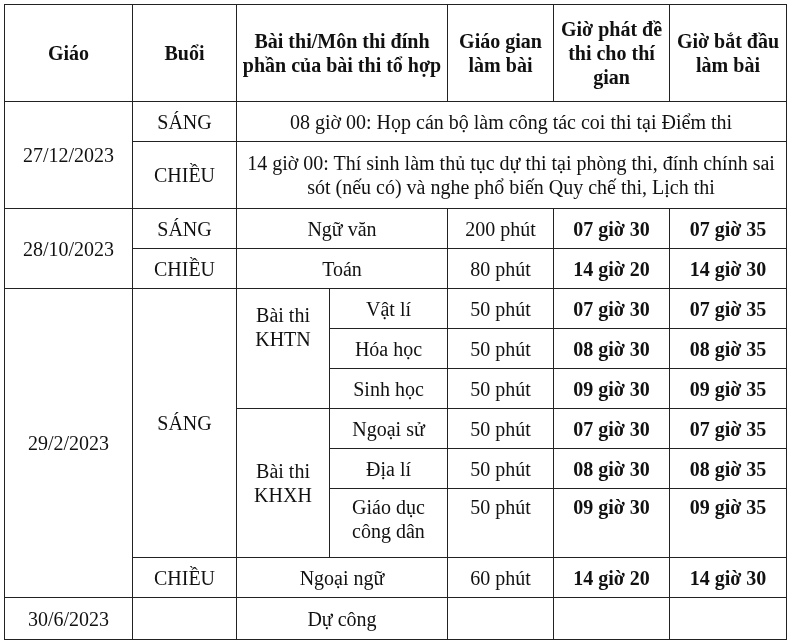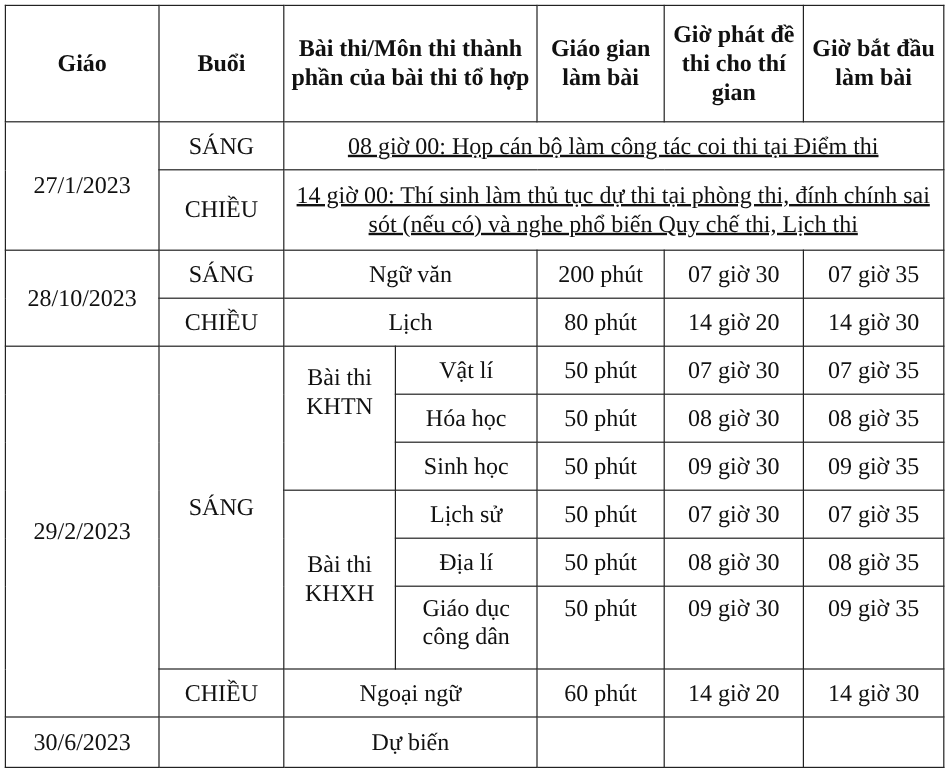--- a/index.html
+++ b/index.html
@@ -3,68 +3,68 @@
 <meta charset="utf-8">
 <style>
   html, body { margin: 0; padding: 0; background: #ffffff; }
   body { width: 790px; height: 644px; position: relative; overflow: hidden;
          font-family: "Liberation Serif", "DejaVu Serif", serif; color: #111; }
   table.sched { position: absolute; left: 4px; top: 4px; border-collapse: collapse;
                 table-layout: fixed; width: 782px; }
   table.sched td, table.sched th { border: 1.5px solid #222; padding: 0 4px;
                 text-align: center; vertical-align: middle; font-size: 20px; line-height: 24px; }
   table.sched th { font-weight: bold; font-size: 20px; line-height: 24px; }
-  .bold { font-weight: normal; }
-  .left { text-align: right; padding-left: 3px !important; text-decoration: underline; }
+  .bold { font-weight: bold; }
+  .left { text-align: right; padding-left: 3px !important; }
   .top { vertical-align: top !important; padding-top: 6px !important; }
 </style>
 </head>
 <body>
 
 <table class="sched">
   <colgroup>
     <col style="width:128px">
     <col style="width:104px">
     <col style="width:93px">
     <col style="width:118px">
     <col style="width:106px">
     <col style="width:116px">
     <col style="width:117px">
   </colgroup>
   <tbody>
       <tr style="height:97px">
     <th>Giáo</th>
     <th>Buổi</th>
-    <th colspan="2">Bài thi/Môn thi thành phần của bài thi tổ hợp</th>
+    <th colspan="2">Bài thi/Môn thi đính phần của bài thi tổ hợp</th>
     <th>Giáo gian làm bài</th>
     <th>Giờ phát đề thi cho thí gian</th>
     <th>Giờ bắt đầu làm bài</th>
   </tr>
 
   <tr style="height:40px">
-    <td rowspan="2">27/1/2023</td>
+    <td rowspan="2">27/12/2023</td>
     <td>SÁNG</td>
     <td colspan="5" class="left">08 giờ 00: Họp cán bộ làm công tác coi thi tại Điểm thi</td>
   </tr>
   <tr style="height:67px">
     <td>CHIỀU</td>
     <td colspan="5" class="left">14 giờ 00: Thí sinh làm thủ tục dự thi tại phòng thi, đính chính sai sót (nếu có) và nghe phổ biến Quy chế thi, Lịch thi</td>
   </tr>
 
   <tr style="height:40px">
     <td rowspan="2">28/10/2023</td>
     <td>SÁNG</td>
     <td colspan="2">Ngữ văn</td>
     <td>200 phút</td>
     <td class="bold">07 giờ 30</td>
     <td class="bold">07 giờ 35</td>
   </tr>
   <tr style="height:40px">
     <td>CHIỀU</td>
-    <td colspan="2">Lịch</td>
+    <td colspan="2">Toán</td>
     <td>80 phút</td>
     <td class="bold">14 giờ 20</td>
     <td class="bold">14 giờ 30</td>
   </tr>
 
   <tr style="height:40px">
     <td rowspan="7">29/2/2023</td>
     <td rowspan="6">SÁNG</td>
     <td rowspan="3" class="top" style="padding-top:14px !important">Bài thi KHTN</td>
     <td>Vật lí</td>
@@ -79,21 +79,21 @@
     <td class="bold">08 giờ 35</td>
   </tr>
   <tr style="height:40px">
     <td>Sinh học</td>
     <td>50 phút</td>
     <td class="bold">09 giờ 30</td>
     <td class="bold">09 giờ 35</td>
   </tr>
   <tr style="height:40px">
     <td rowspan="3">Bài thi KHXH</td>
-    <td>Lịch sử</td>
+    <td>Ngoại sử</td>
     <td>50 phút</td>
     <td class="bold">07 giờ 30</td>
     <td class="bold">07 giờ 35</td>
   </tr>
   <tr style="height:40px">
     <td>Địa lí</td>
     <td>50 phút</td>
     <td class="bold">08 giờ 30</td>
     <td class="bold">08 giờ 35</td>
   </tr>
@@ -107,19 +107,19 @@
     <td>CHIỀU</td>
     <td colspan="2">Ngoại ngữ</td>
     <td>60 phút</td>
     <td class="bold">14 giờ 20</td>
     <td class="bold">14 giờ 30</td>
   </tr>
 
   <tr style="height:42px">
     <td>30/6/2023</td>
     <td></td>
-    <td colspan="2">Dự biến</td>
+    <td colspan="2">Dự công</td>
     <td></td>
     <td></td>
     <td></td>
   </tr>
 </tbody>
   </table>
 
 </body></html>

